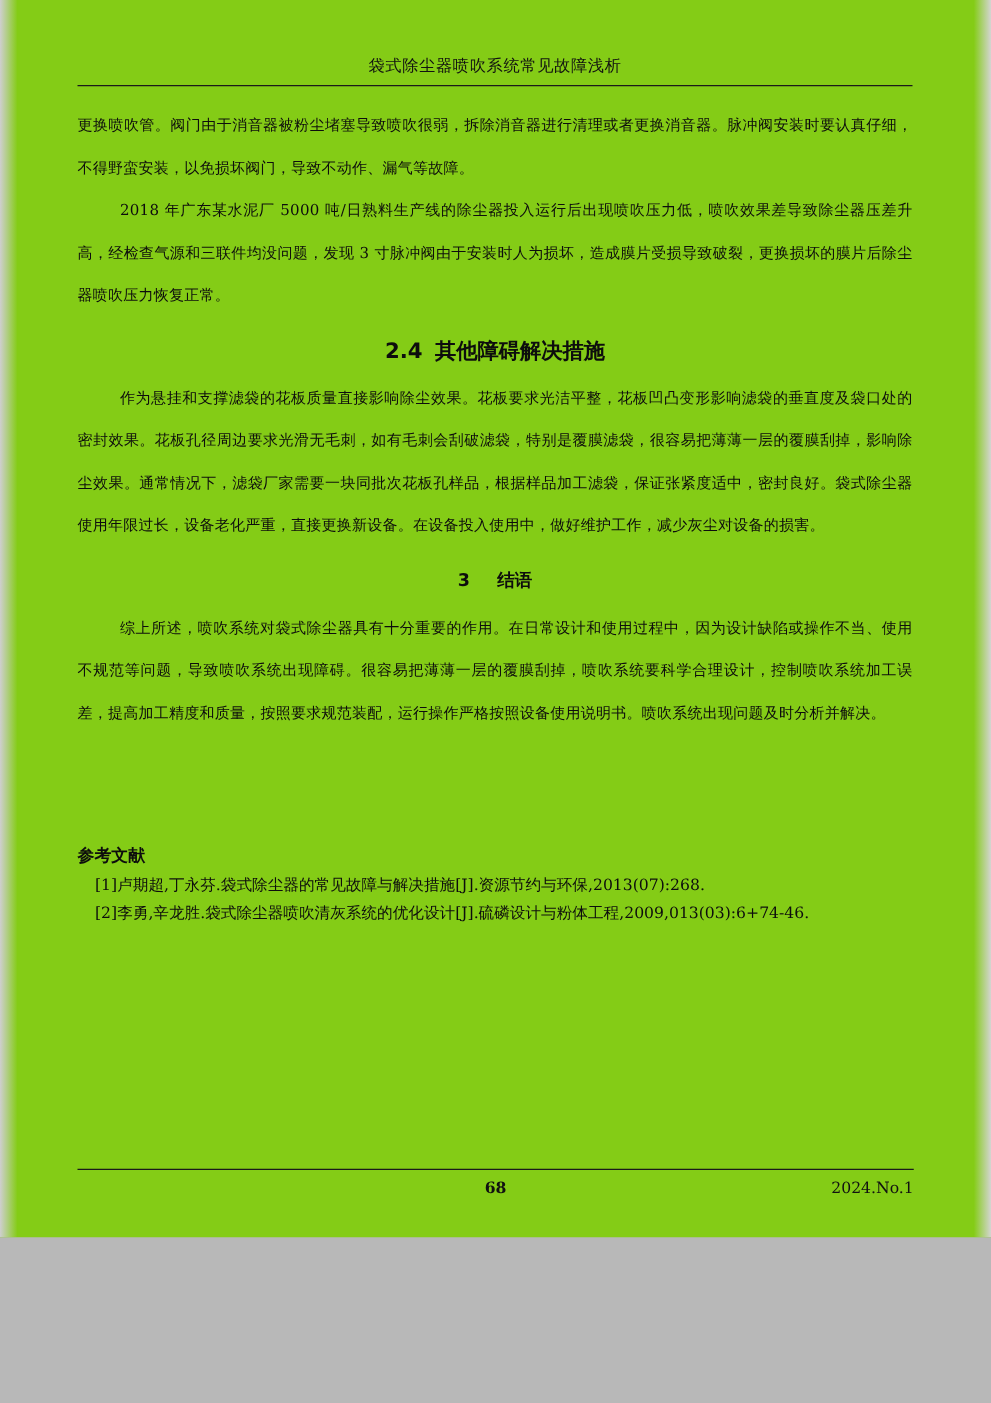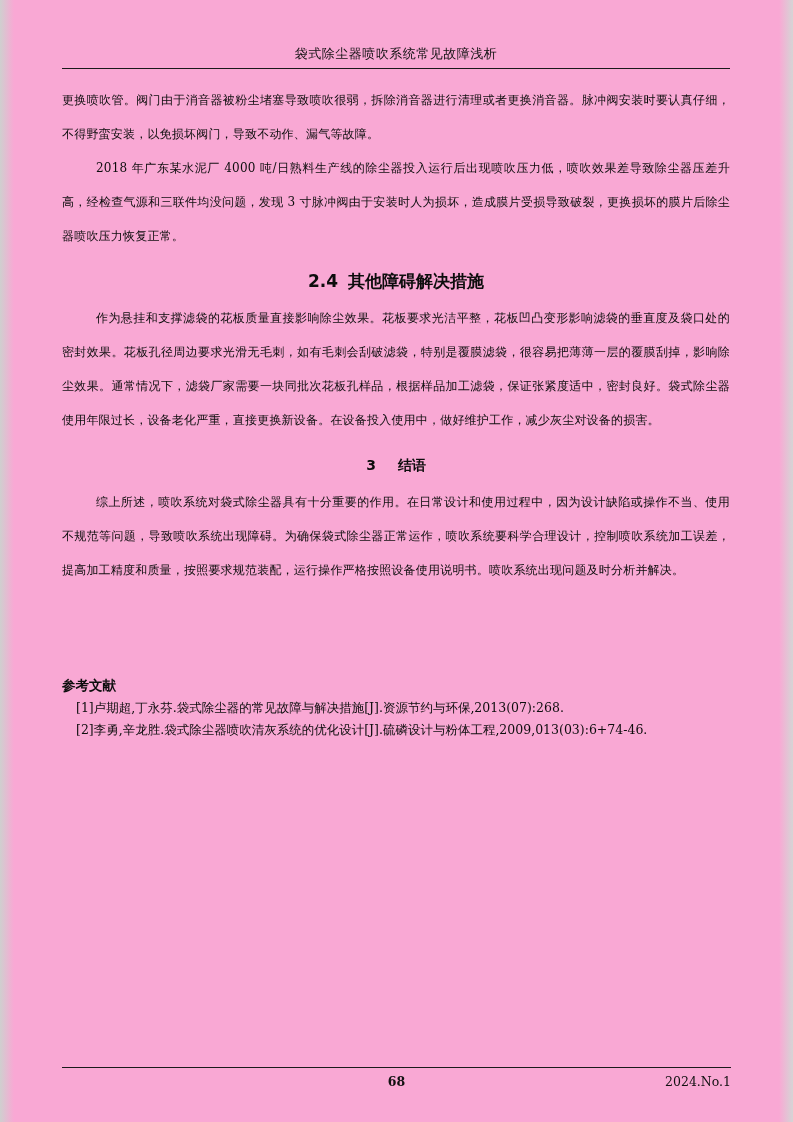--- a/index.html
+++ b/index.html
@@ -6,23 +6,23 @@
     margin: 0;
     padding: 0;
     background: #b8b8b8;
   }
   body {
     font-family: "DejaVu Serif", "Liberation Serif", serif;
   }
   .page {
     position: relative;
     width: 793px;
-    height: 1122px;
+    height: 990px;
     margin: 0 auto;
-    background: #f9a8d4;
+    background: #84cc16;
     box-sizing: border-box;
     overflow: hidden;
   }
   
   .page::before {
     content: "";
     position: absolute;
     left: 0; top: 0; bottom: 0;
     width: 14px;
     background: linear-gradient(to right, #cfcfcf, rgba(255,255,255,0));
@@ -156,33 +156,33 @@
 
     <div class="header-area">
       <div class="header-title">袋式除尘器喷吹系统常见故障浅析</div>
       <div class="header-rule"></div>
     </div>
 
     <div class="body-area">
 
       <p class="para">更换喷吹管。阀门由于消音器被粉尘堵塞导致喷吹很弱，拆除消音器进行清理或者更换消音器。脉冲阀安装时要认真仔细，不得野蛮安装，以免损坏阀门，导致不动作、漏气等故障。</p>
 
-      <p class="para indent">2018 年广东某水泥厂 4000 吨/日熟料生产线的除尘器投入运行后出现喷吹压力低，喷吹效果差导致除尘器压差升高，经检查气源和三联件均没问题，发现 3 寸脉冲阀由于安装时人为损坏，造成膜片受损导致破裂，更换损坏的膜片后除尘器喷吹压力恢复正常。</p>
+      <p class="para indent">2018 年广东某水泥厂 5000 吨/日熟料生产线的除尘器投入运行后出现喷吹压力低，喷吹效果差导致除尘器压差升高，经检查气源和三联件均没问题，发现 3 寸脉冲阀由于安装时人为损坏，造成膜片受损导致破裂，更换损坏的膜片后除尘器喷吹压力恢复正常。</p>
 
       <h2 class="section-head">
         <span class="num">2.4</span><span>其他障碍解决措施</span>
       </h2>
 
       <p class="para indent">作为悬挂和支撑滤袋的花板质量直接影响除尘效果。花板要求光洁平整，花板凹凸变形影响滤袋的垂直度及袋口处的密封效果。花板孔径周边要求光滑无毛刺，如有毛刺会刮破滤袋，特别是覆膜滤袋，很容易把薄薄一层的覆膜刮掉，影响除尘效果。通常情况下，滤袋厂家需要一块同批次花板孔样品，根据样品加工滤袋，保证张紧度适中，密封良好。袋式除尘器使用年限过长，设备老化严重，直接更换新设备。在设备投入使用中，做好维护工作，减少灰尘对设备的损害。</p>
 
       <h2 class="section-head big">
         <span class="num">3</span><span>结语</span>
       </h2>
 
-      <p class="para indent">综上所述，喷吹系统对袋式除尘器具有十分重要的作用。在日常设计和使用过程中，因为设计缺陷或操作不当、使用不规范等问题，导致喷吹系统出现障碍。为确保袋式除尘器正常运作，喷吹系统要科学合理设计，控制喷吹系统加工误差，提高加工精度和质量，按照要求规范装配，运行操作严格按照设备使用说明书。喷吹系统出现问题及时分析并解决。</p>
+      <p class="para indent">综上所述，喷吹系统对袋式除尘器具有十分重要的作用。在日常设计和使用过程中，因为设计缺陷或操作不当、使用不规范等问题，导致喷吹系统出现障碍。很容易把薄薄一层的覆膜刮掉，喷吹系统要科学合理设计，控制喷吹系统加工误差，提高加工精度和质量，按照要求规范装配，运行操作严格按照设备使用说明书。喷吹系统出现问题及时分析并解决。</p>
 
     </div>
 
     <div class="refs">
       <div class="refs-title">参考文献</div>
       <div class="ref-item">[1]卢期超,丁永芬.袋式除尘器的常见故障与解决措施[J].资源节约与环保,2013(07):268.</div>
       <div class="ref-item">[2]李勇,辛龙胜.袋式除尘器喷吹清灰系统的优化设计[J].硫磷设计与粉体工程,2009,013(03):6+74-46.</div>
     </div>
 
   </div>

